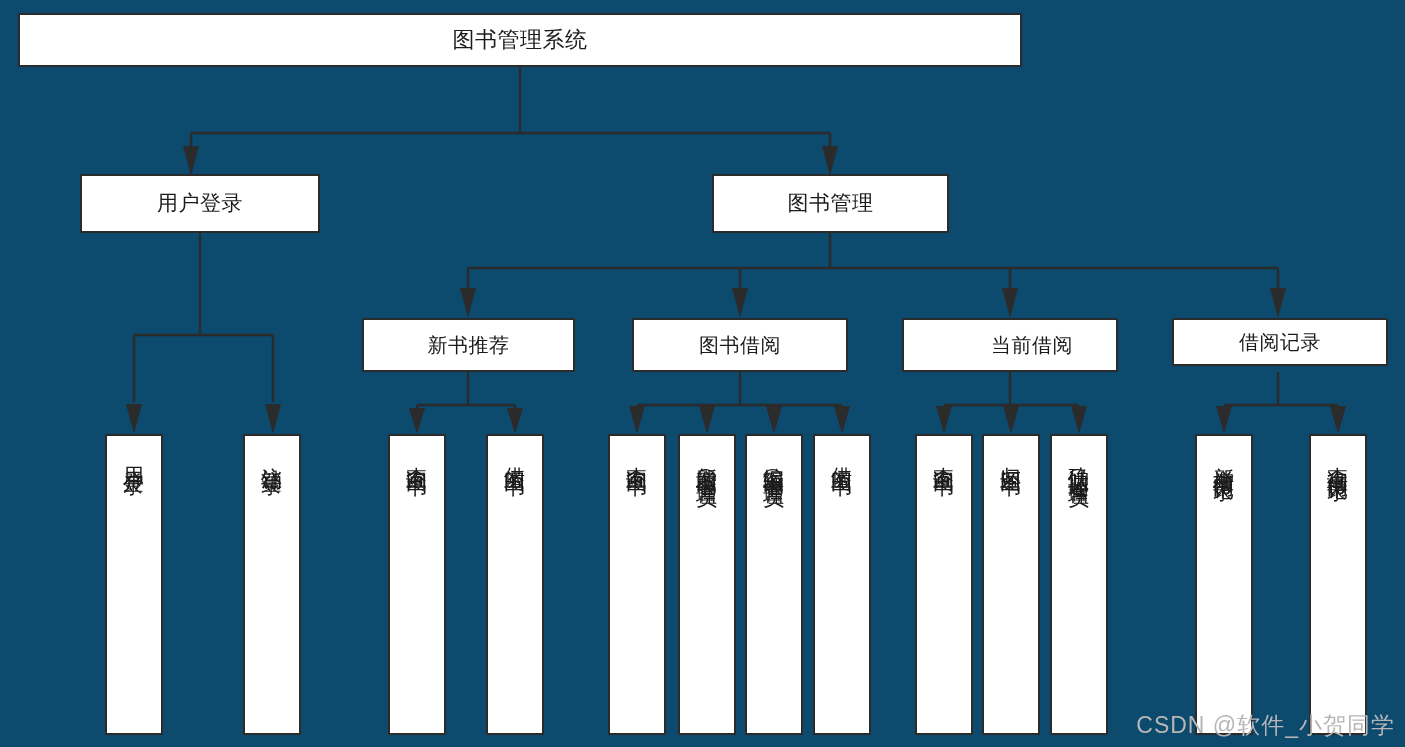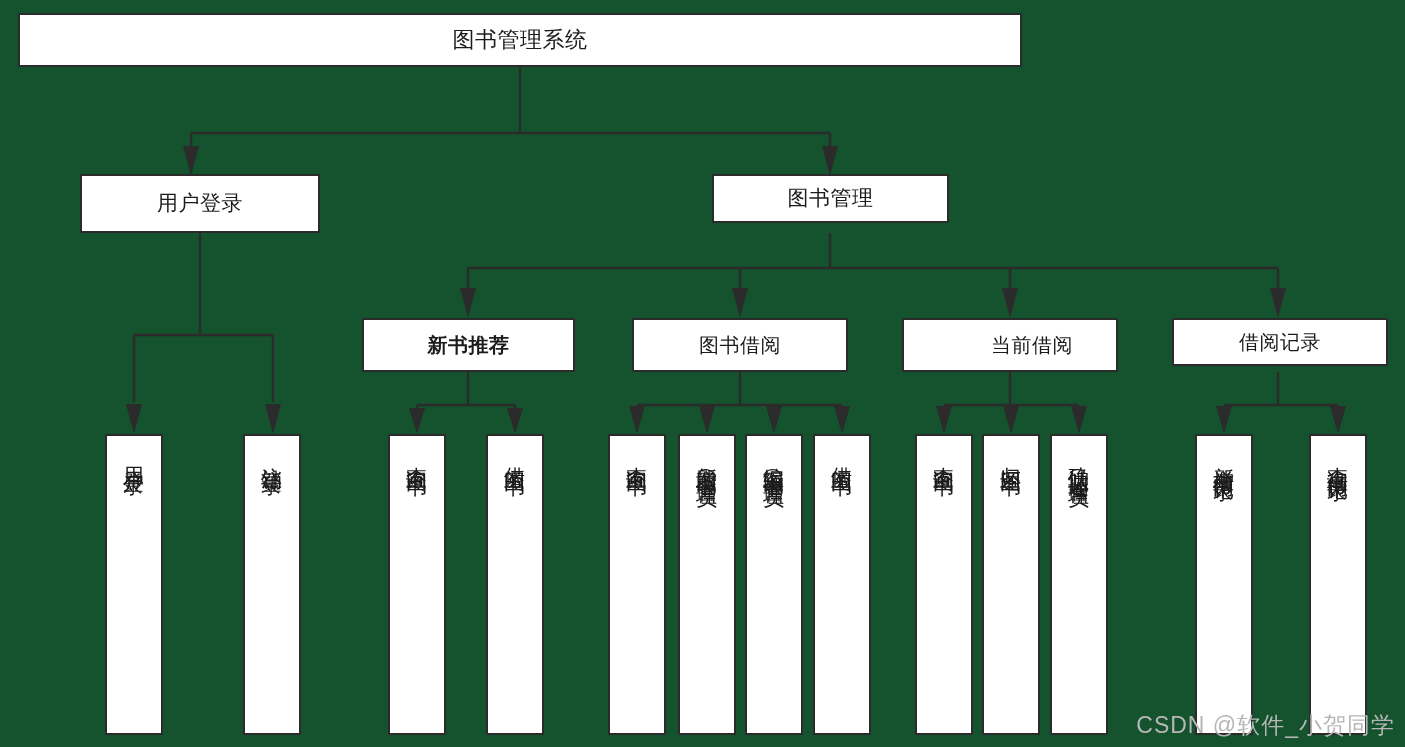--- a/index.html
+++ b/index.html
@@ -7,21 +7,21 @@
     padding: 0;
     background: #ffffff;
   }
   body {
     font-family: "Liberation Sans", "DejaVu Sans", sans-serif;
   }
   #canvas {
     position: relative;
     width: 1405px;
     height: 747px;
-    background: #14532d;
+    background: #0c4a6e;
     overflow: hidden;
   }
   
   .node {
     position: absolute;
     box-sizing: border-box;
     background: #ffffff;
     border: 2px solid #2b2b2b;
     display: flex;
     align-items: center;
@@ -148,25 +148,25 @@
     <path class="arrow-head" d="M 1330 406 L 1346 406 L 1338 434 Z"></path>
   </svg>
 
   <div class="node root" style="left:18px; top:13px; width:1004px; height:54px;">
     <span class="node-label">图书管理系统</span>
   </div>
 
   <div class="node mid" style="left:80px; top:174px; width:240px; height:59px;">
     <span class="node-label">用户登录</span>
   </div>
-  <div class="node mid" style="left:712px; top:174px; width:237px; height:49px;">
+  <div class="node mid" style="left:712px; top:174px; width:237px; height:59px;">
     <span class="node-label">图书管理</span>
   </div>
 
-  <div class="node sub" style="left:362px; top:318px; width:213px; height:54px;font-weight:bold;">
+  <div class="node sub" style="left:362px; top:318px; width:213px; height:54px;">
     <span class="node-label">新书推荐</span>
   </div>
   <div class="node sub" style="left:632px; top:318px; width:216px; height:54px;text-align:center;">
     <span class="node-label">图书借阅</span>
   </div>
   <div class="node sub" style="left:902px; top:318px; width:216px; height:54px;padding-left:44px;">
     <span class="node-label">当前借阅</span>
   </div>
   <div class="node sub" style="left:1172px; top:318px; width:216px; height:48px;">
     <span class="node-label">借阅记录</span>

